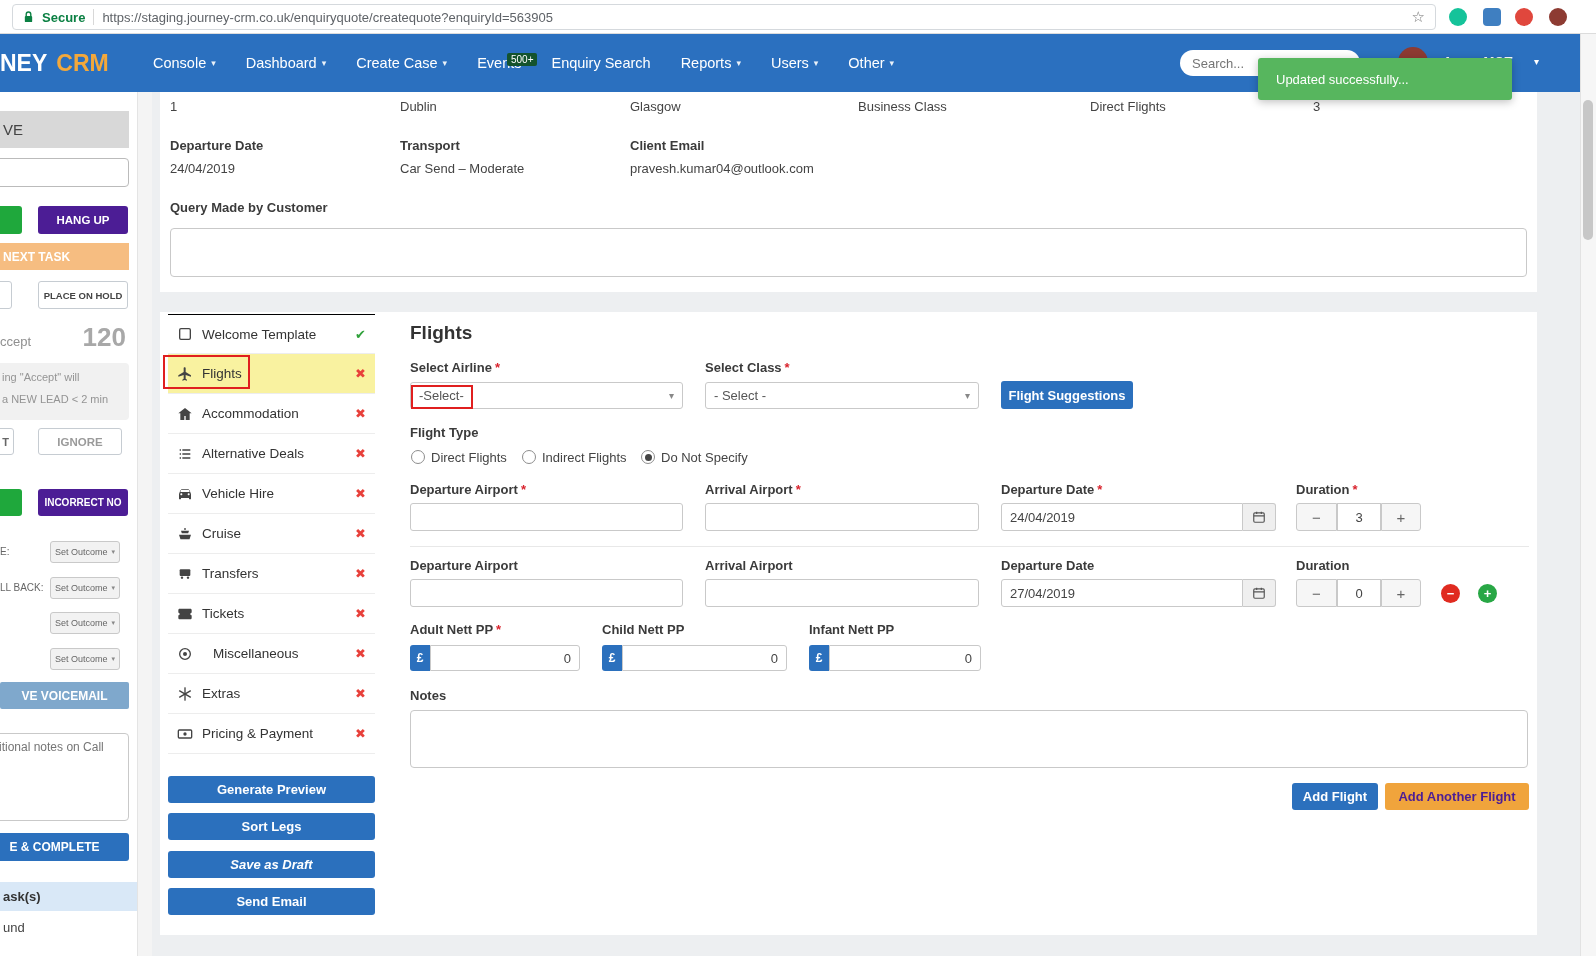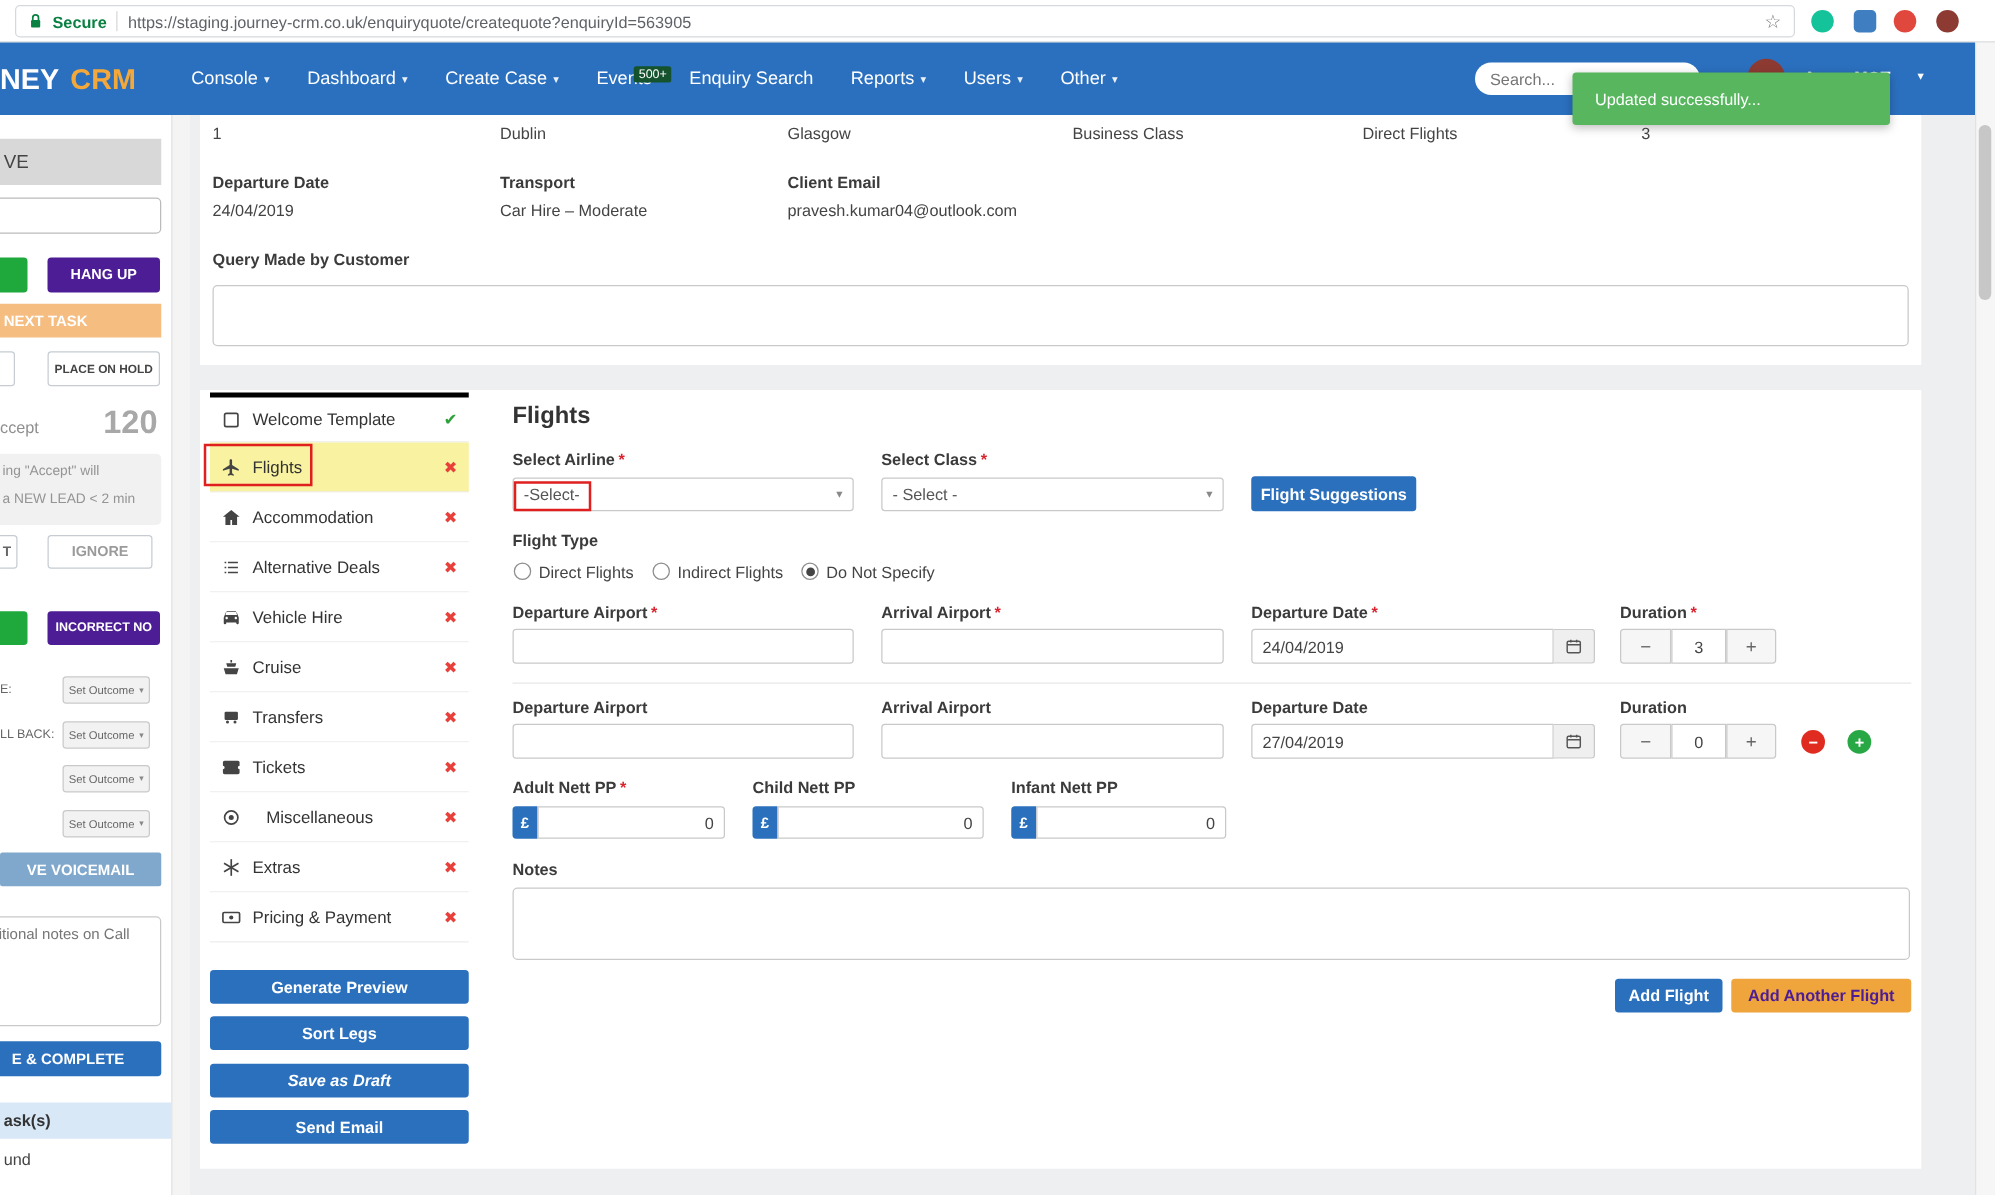--- a/index.html
+++ b/index.html
@@ -48,21 +48,21 @@
   #enquiry-card { position:absolute; left:160px; top:92px; width:1377px; height:200px; background:#fff; }
   #quote-card { position:absolute; left:160px; top:312px; width:1377px; height:623px; background:#fff; }
   .lbl { font-weight:bold; font-size:13px; color:#3b3b3b; white-space:nowrap; }
   .val { font-size:13px; color:#444; white-space:nowrap; }
   .req { color:#d9232d; margin-left:3px; font-weight:bold; }
   textarea.box, .box { background:#fff; border:1px solid #c9c9c9; border-radius:4px; resize:none; outline:none; font-family:inherit; font-size:13px; color:#444; padding:6px 8px; }
   input.field { background:#fff; border:1px solid #c9c9c9; border-radius:3px; outline:none; font-family:inherit; font-size:13px; color:#444; padding:0 8px; }
 
   
   .tab-item { position:absolute; left:8px; width:207px; height:40px; display:flex; align-items:center; gap:9px; padding:0 9px; border-bottom:1px solid #ededed; font-size:13.5px; color:#333; cursor:pointer; background:#fff; }
-  .tab-item.first { border-top:4px solid #000000; }
+  .tab-item.first { border-top:1px solid #000000; }
   .tab-item.active { background:#f9f2a0; }
   .status { margin-left:auto; font-weight:bold; font-size:13px; }
   .check { color:#2fa13a; }
   .cross { color:#e8403a; }
   .tabicon { width:16px; height:16px; flex:0 0 16px; }
 
   
   .select { position:absolute; height:27px; display:flex; align-items:center; justify-content:space-between; padding:0 8px; font-size:13px; color:#555; background:#fff; border:1px solid #c9c9c9; border-radius:3px; cursor:pointer; }
   .sel-caret { color:#888; font-size:10px; }
   .radio { position:absolute; width:14px; height:14px; border-radius:50%; border:1px solid #8d8d8d; background:#fff; display:flex; align-items:center; justify-content:center; cursor:pointer; }
@@ -199,21 +199,21 @@
     <span class="val abs" style="left:240px;top:7px;">Dublin</span>
     <span class="val abs" style="left:470px;top:7px;">Glasgow</span>
     <span class="val abs" style="left:698px;top:7px;">Business Class</span>
     <span class="val abs" style="left:930px;top:7px;">Direct Flights</span>
     <span class="val abs" style="left:1153px;top:7px;">3</span>
 
     <span class="lbl abs" style="left:10px;top:46px;">Departure Date</span>
     <span class="lbl abs" style="left:240px;top:46px;">Transport</span>
     <span class="lbl abs" style="left:470px;top:46px;">Client Email</span>
     <span class="val abs" style="left:10px;top:69px;">24/04/2019</span>
-    <span class="val abs" style="left:240px;top:69px;">Car Hire – Moderate</span>
+    <span class="val abs" style="left:240px;top:69px;">Car Send – Moderate</span>
     <span class="val abs" style="left:470px;top:69px;">pravesh.kumar04@outlook.com</span>
 
     <span class="lbl abs" style="left:10px;top:108px;">Query Made by Customer</span>
     <textarea class="box abs" style="left: 10px; top: 136px; width: 1357px; height: 49px;"></textarea>
   </div>
 
   <div id="quote-card">
 
     <div class="tab-item first" style="top:2px;">
       <svg class="tabicon" viewBox="0 0 24 24">

